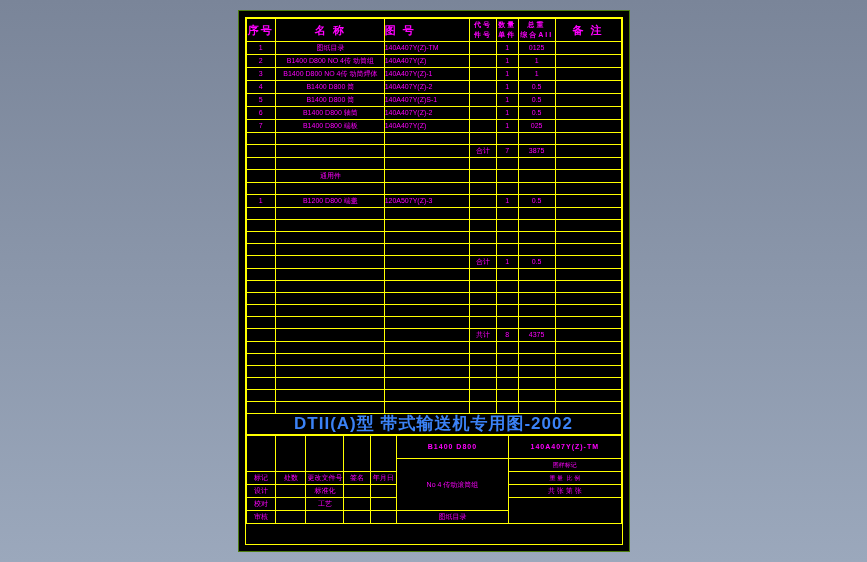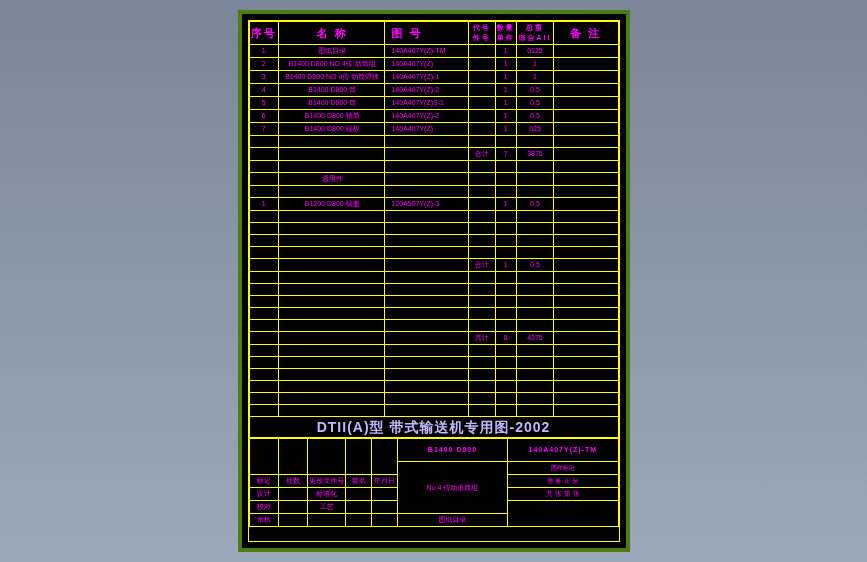--- a/index.html
+++ b/index.html
@@ -7,21 +7,21 @@
     background: linear-gradient(to bottom, #7a8599 0%, #9ba8bc 100%);
     width: 867px; height: 562px;
     font-family: "SimSun", "Microsoft YaHei", sans-serif;
     display: flex; align-items: center; justify-content: center;
     overflow: hidden;
   }
   .drawing {
     background: #000;
     width: 392px; height: 542px;
     position: relative;
-    border: 4px solid #4d7c0f;
+    border: 1px solid #4d7c0f;
     padding: 6px;
   }
   .inner {
     border: 1px solid #ffff00;
     width: 100%; height: 100%;
     position: relative;
   }
   table { border-collapse: collapse; width: 100%; }
   td, th {
     border: 1px solid #ffff00;
@@ -31,27 +31,27 @@
     overflow: hidden;
     white-space: nowrap;
     text-align: center;
     height: 12px;
     line-height: 12px;
   }
   .hdr td { font-size: 11px; height: 22px; line-height: 22px; font-weight: bold; letter-spacing: 2px; }
   .small td { font-size: 6px; }
   .c-seq { width: 5%; }
   .c-name { width: 28%; text-align: center; padding-left: 2px;}
-  .c-drw { width: 22%; text-align: left; padding-left: 6px;}
+  .c-drw { width: 22%; text-align: left; padding-left: 0;}
   .c-code { width: 7%; }
   .c-qty { width: 5%; }
   .c-wt1 { width: 8%; }
   .c-note { width: 17%; }
   .title-band td {
-    font-size: 14px; color: #c4b5fd; height: 20px; line-height: 20px;
+    font-size: 17px; color: #3b82f6; height: 20px; line-height: 20px;
     letter-spacing: 1px; font-weight: bold;
   }
   .modelrow td { font-size: 11px; height: 22px; line-height: 22px; font-weight: bold; letter-spacing: 1px; }
   .tb td { font-size: 7px; }
 </style>
 </head>
 <body>
 
 <div class="drawing">
   <div class="inner">

